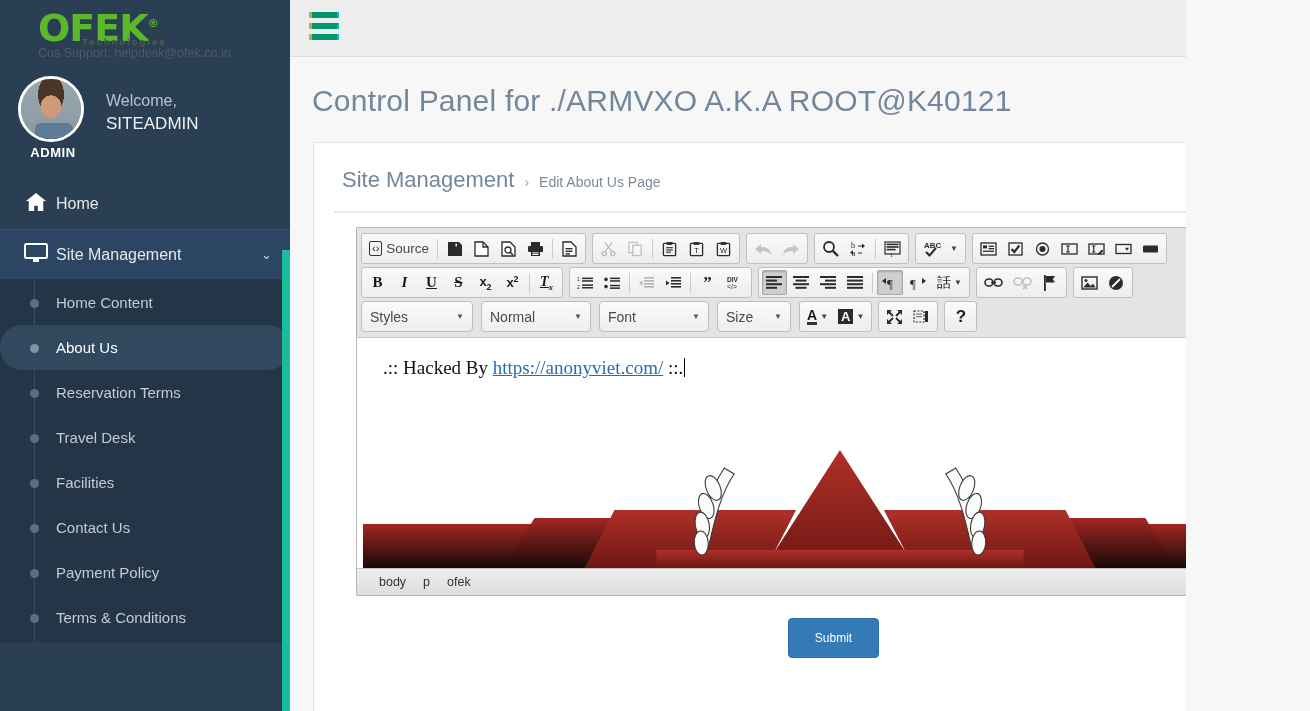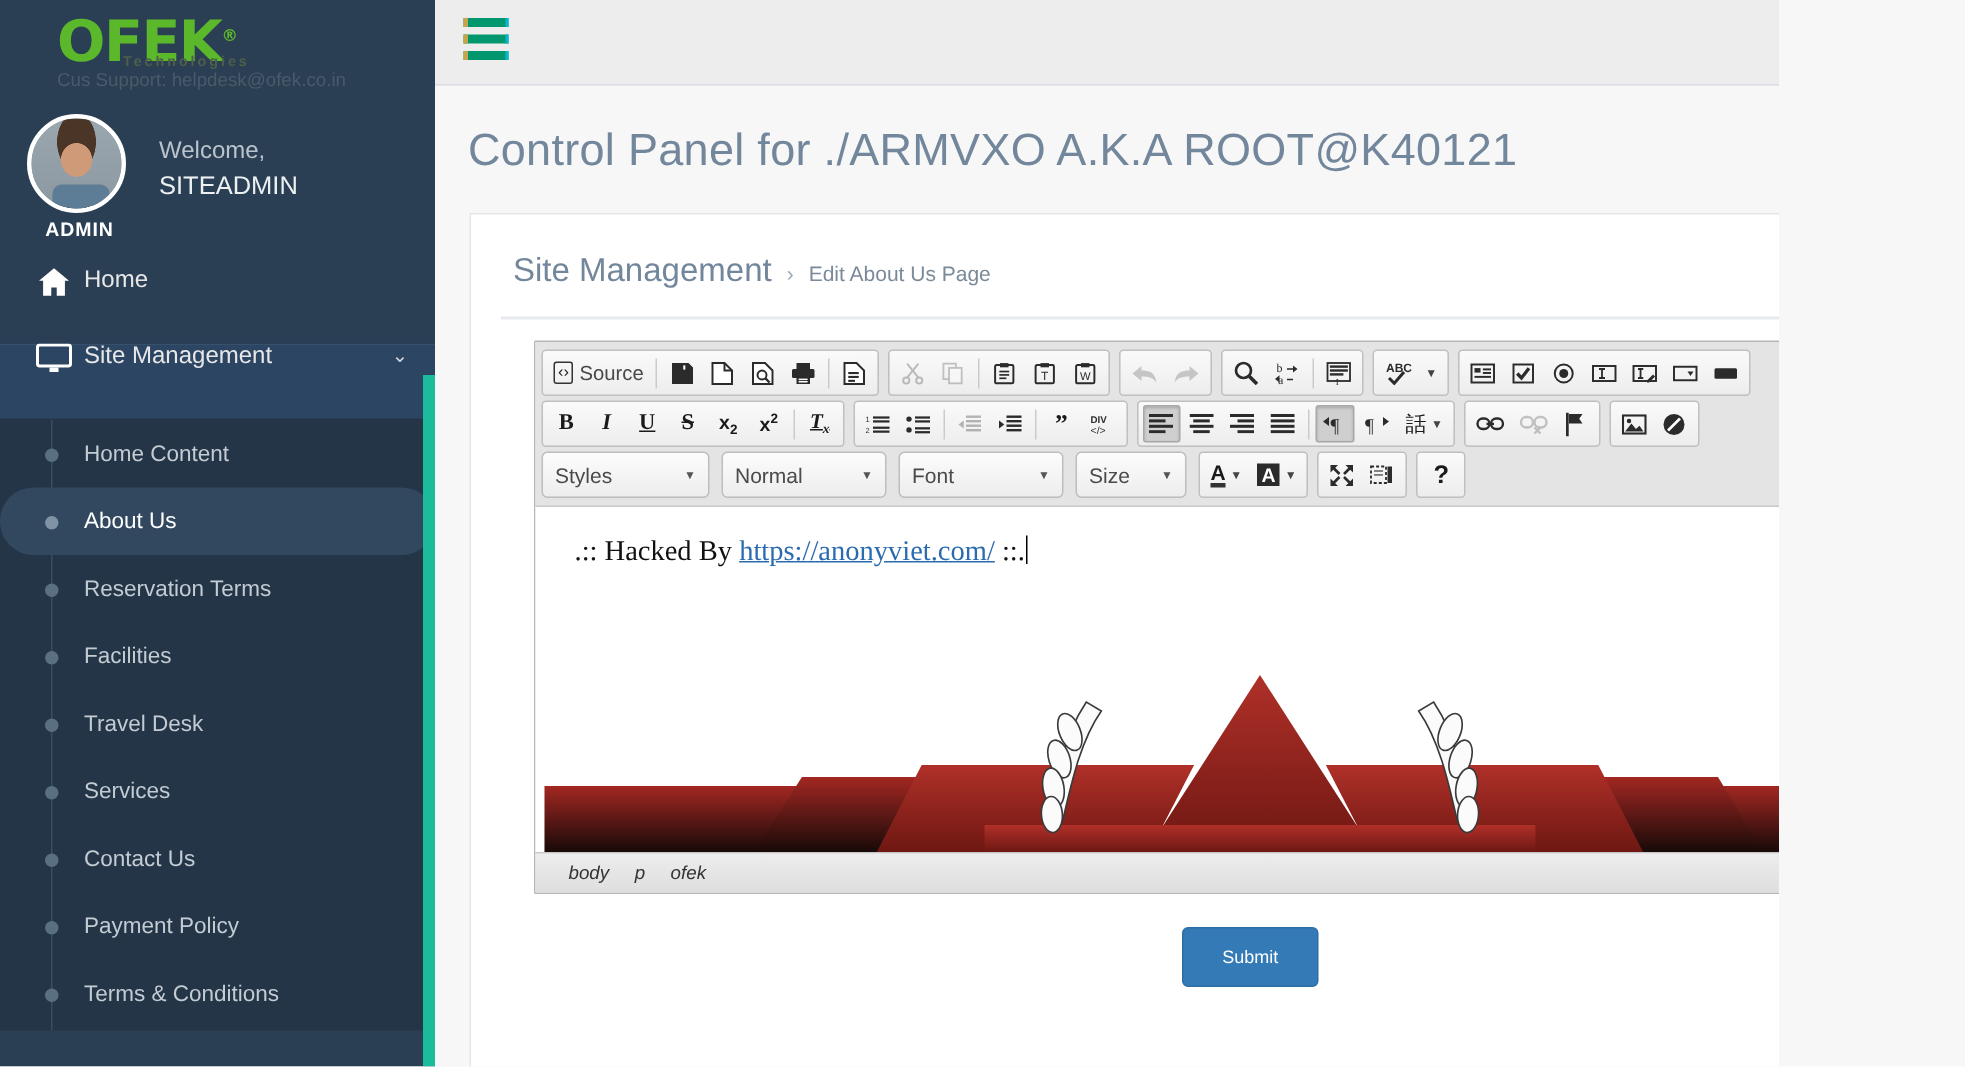--- a/index.html
+++ b/index.html
@@ -57,21 +57,21 @@
   .admin-label {
     color:#fff; font-size:13px; font-weight:bold; letter-spacing:.6px;
     margin-top:3px; text-align:center; width:70px;
   }
   .welcome { margin-left:18px; padding-top:14px; }
   .welcome .w1 { color:#BAC3CC; font-size:16px; line-height:22px; }
   .welcome .w2 { color:#ECF0F1; font-size:17px; line-height:24px; }
 
   .nav { margin-top:8px; }
   .nav-item {
-    display:flex; align-items:flex-start; height:51px; padding:0 18px 0 16px;
+    display:flex; align-items:center; height:51px; padding:0 18px 0 16px;
     color:#E7E7E7; font-size:16px; cursor:pointer; position:relative;
   }
   .nav-item .nicon { width:40px; flex:0 0 40px; text-align:center; color:#fff; }
   .nav-item.open { background:#2C4563; box-shadow:inset 0 1px 0 #37506b, inset 0 -1px 0 #243549; }
   .nav-item .chev { margin-left:auto; font-size:13px; color:#cfd6dc; }
   .sub {
     background:#243547; padding:0 0 2px 0; position:relative;
   }
   .sub::before {
     content:""; position:absolute; left:34px; top:0; bottom:0;
@@ -164,21 +164,21 @@
   .caret {
     display:inline-block; width:1px; height:19px; background:#000;
     vertical-align:-3px; margin-left:1px;
   }
   .emblem { position:absolute; left:0; right:0; bottom:0; height:120px; }
   .cke-foot {
     height:27px; background:linear-gradient(#EDEDED,#DEDEDE);
     border-top:1px solid #C6C6C6; display:flex; align-items:center;
     padding-left:22px; font-size:12.5px; color:#333;
   }
-  .cke-foot span { margin-right:17px; cursor:pointer;font-style:italic; }
+  .cke-foot span { margin-right:17px; cursor:pointer; }
 
   .submit-wrap { display:flex; justify-content:center; margin-top:22px; width:955px; margin-left:22px; }
   .submit {
     background:#337AB7; border:1px solid #2e6da4; color:#fff;
     font-size:12px; padding:12px 26px; border-radius:4px; cursor:pointer;
   }
 </style>
 </head>
 <body>
 
@@ -235,29 +235,25 @@
         <div class="sub-item active">
             <span class="dot"></span>
             <span>About Us</span>
           </div>
         <div class="sub-item">
             <span class="dot"></span>
             <span>Reservation Terms</span>
           </div>
         <div class="sub-item">
             <span class="dot"></span>
-            <span>Facilities</span>
+            <span>Travel Desk</span>
           </div>
         <div class="sub-item">
             <span class="dot"></span>
-            <span>Travel Desk</span>
-          </div>
-        <div class="sub-item">
-            <span class="dot"></span>
-            <span>Services</span>
+            <span>Facilities</span>
           </div>
         <div class="sub-item">
             <span class="dot"></span>
             <span>Contact Us</span>
           </div>
         <div class="sub-item">
             <span class="dot"></span>
             <span>Payment Policy</span>
           </div>
         <div class="sub-item">

